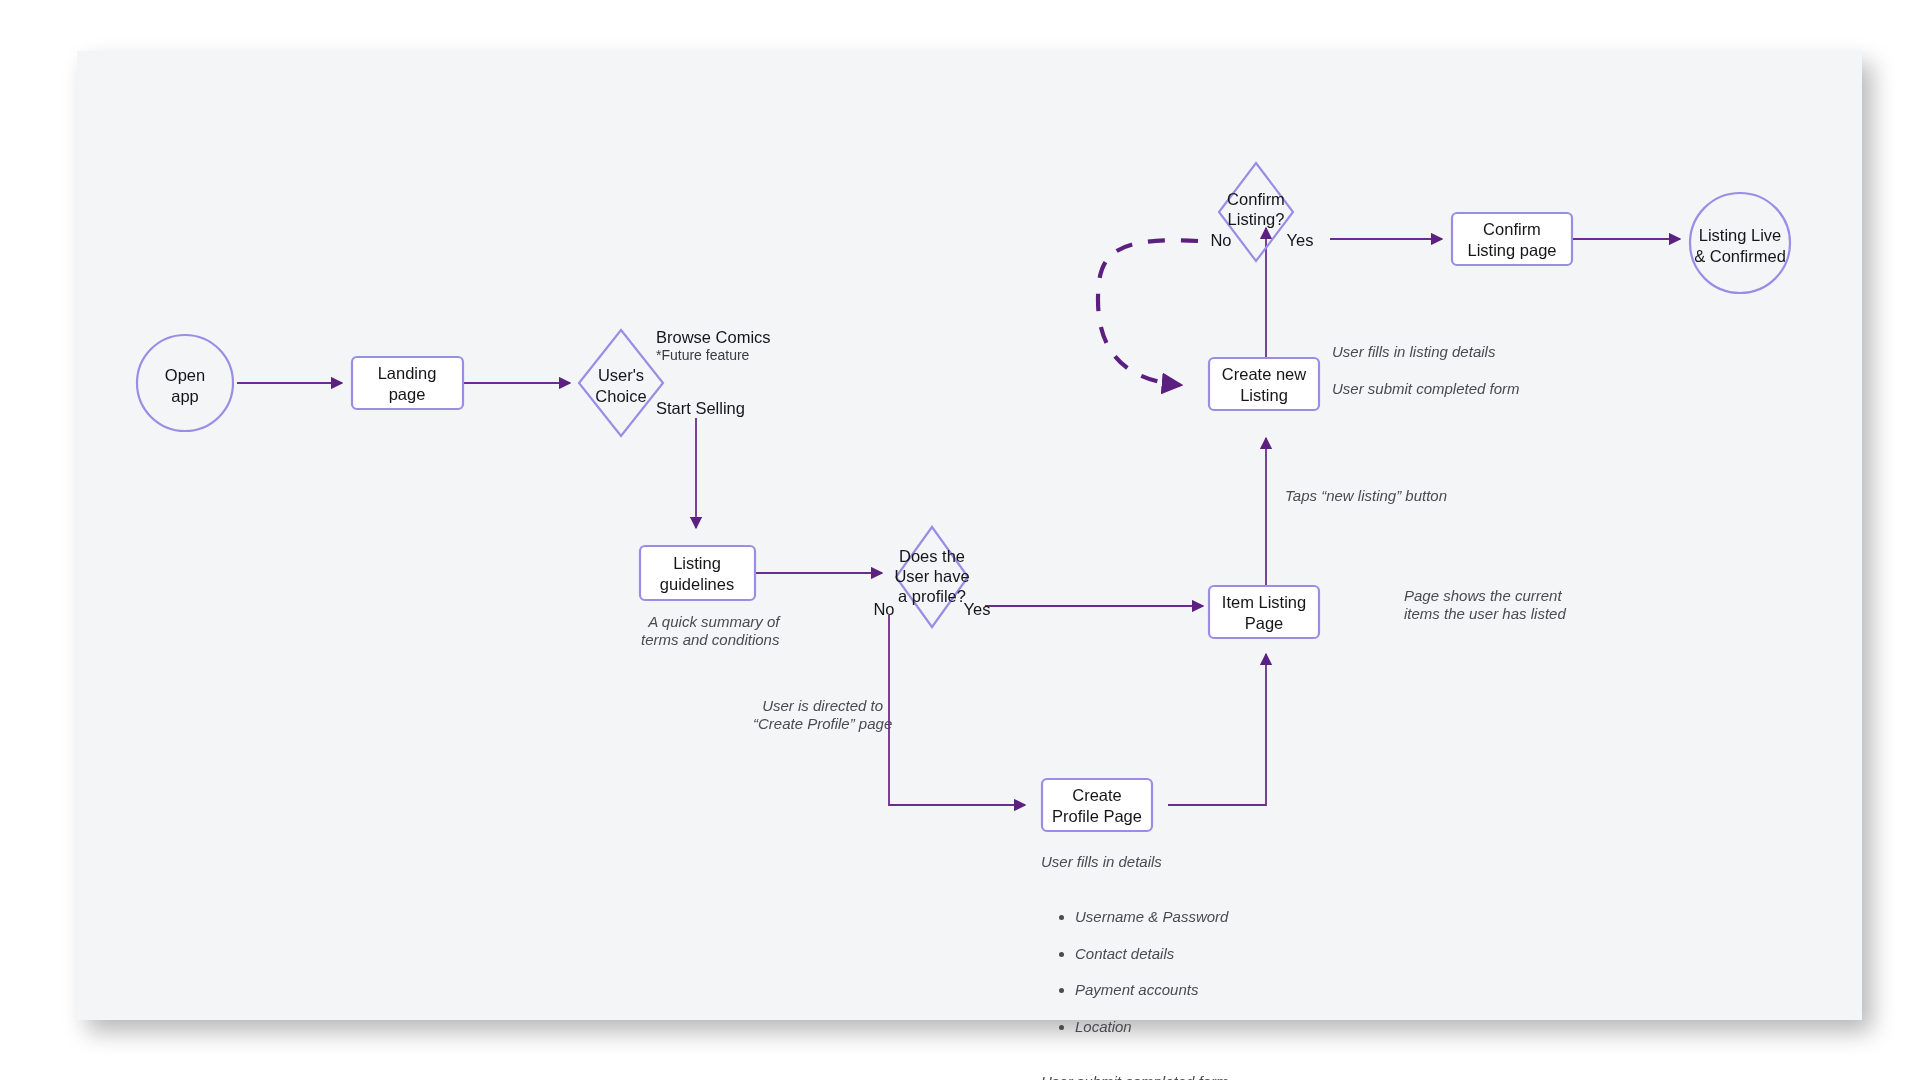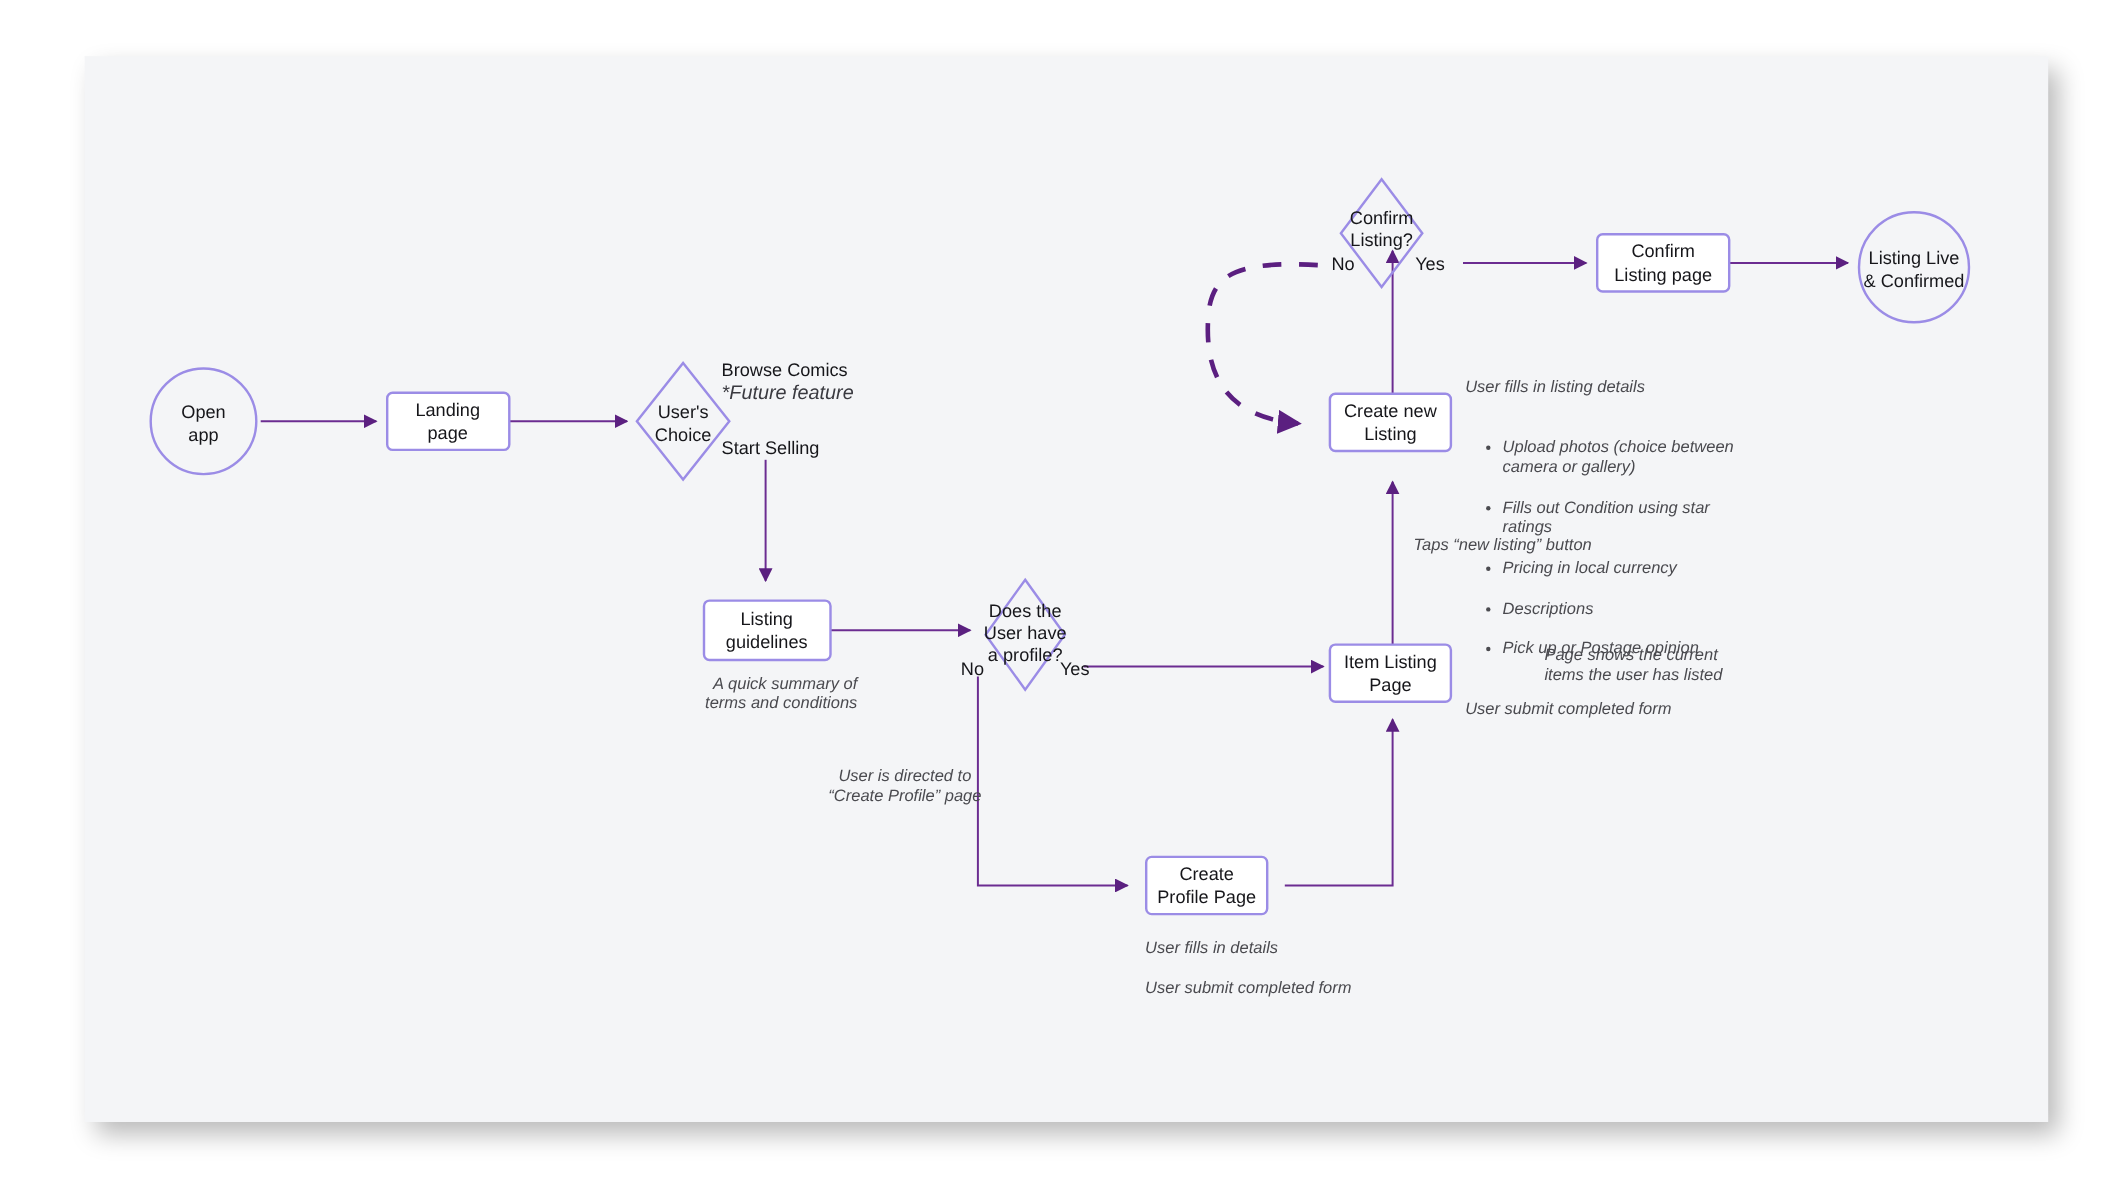--- a/index.html
+++ b/index.html
@@ -91,22 +91,21 @@
   .annot .lead, .annot .tail { display: block; }
   .side-label {
     position: absolute;
     font-family: "Liberation Sans", sans-serif;
     font-size: 16.5px;
     color: #16161a;
     white-space: nowrap;
   }
   .side-label .sub {
     display: block;
-    font-style: italic;
-    font-size: 18px;
+    font-size: 14px;
     color: #3a3a40;
   }
 </style>
 </head>
 <body>
 
 <div id="root">
   <div id="canvas"></div>
 
   <svg id="flow-svg" viewBox="0 0 1921 1080">
@@ -197,27 +196,26 @@
   <div class="annot" style="left:753px; top:697px;text-align:center;">User is directed to
 “Create Profile” page</div>
 
   <div class="annot" style="left:1404px; top:587px;">Page shows the current
 items the user has listed</div>
 
   <div class="annot" style="left:1285px; top:487px;">Taps “new listing” button</div>
 
   <div class="annot" style="left:1332px; top:325px; width:250px;">
     <span class="lead">User fills in listing details</span>
+    <span class="tail">User submit completed form</span>
+  </div>
+
+  <div class="annot" style="left:1041px; top:835px; width:300px;">
+    <span class="lead">User fills in details</span>
     <ul>
-      <li>Upload photos (choice between camera or gallery)</li>
-      <li>Fills out Condition using star ratings</li>
-      <li>Pricing in local currency</li>
-      <li>Descriptions</li>
-      <li>Pick up or Postage opinion</li>
+      <li>Username &amp; Password</li>
+      <li>Contact details</li>
+      <li>Payment accounts</li>
+      <li>Location</li>
     </ul>
     <span class="tail">User submit completed form</span>
   </div>
-
-  <div class="annot" style="left:1041px; top:835px; width:300px;">
-    <span class="lead">User fills in details</span>
-    <span class="tail">User submit completed form</span>
-  </div>
 </div>
 
 </body></html>

